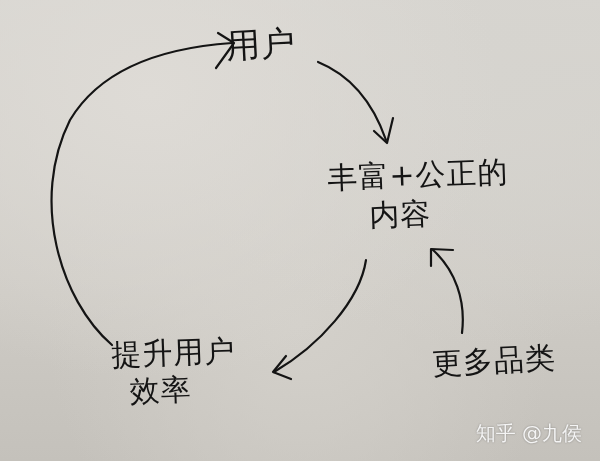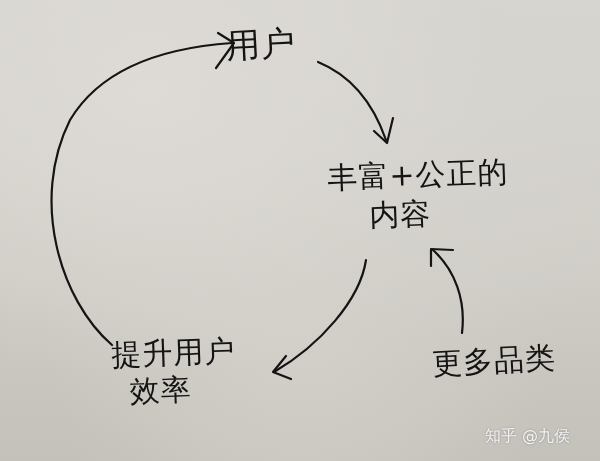--- a/index.html
+++ b/index.html
@@ -28,23 +28,23 @@
       text-align: center;
     }
     .label .line { display: block; }
     .node-user { left: 226px; top: 26px; font-size: 34px; transform: rotate(-3deg); }
     .node-content { left: 328px; top: 158px; font-size: 30px; transform: rotate(-2deg); }
     .node-content .line2 { margin-top: 6px; margin-left: -38px; }
     .node-efficiency { left: 112px; top: 336px; font-size: 30px; transform: rotate(-2deg); }
     .node-efficiency .line2 { margin-left: -28px; margin-top: 4px; }
     .node-categories { left: 432px; top: 344px; font-size: 30px; transform: rotate(-3deg); }
     .watermark {
-      position: absolute; right: 30px; bottom: 14px;
+      position: absolute; right: 18px; bottom: 14px;
       font-family: "DejaVu Sans", sans-serif;
-      font-size: 16px; color: #f4f4f4;
+      font-size: 20px; color: #f4f4f4;
       text-shadow: 0 0 2px rgba(0,0,0,0.35);
     }
   </style>
 </head>
 <body>
 
 <div class="paper">
 
   <svg class="arrows" width="600" height="461" viewBox="0 0 600 461">
 

